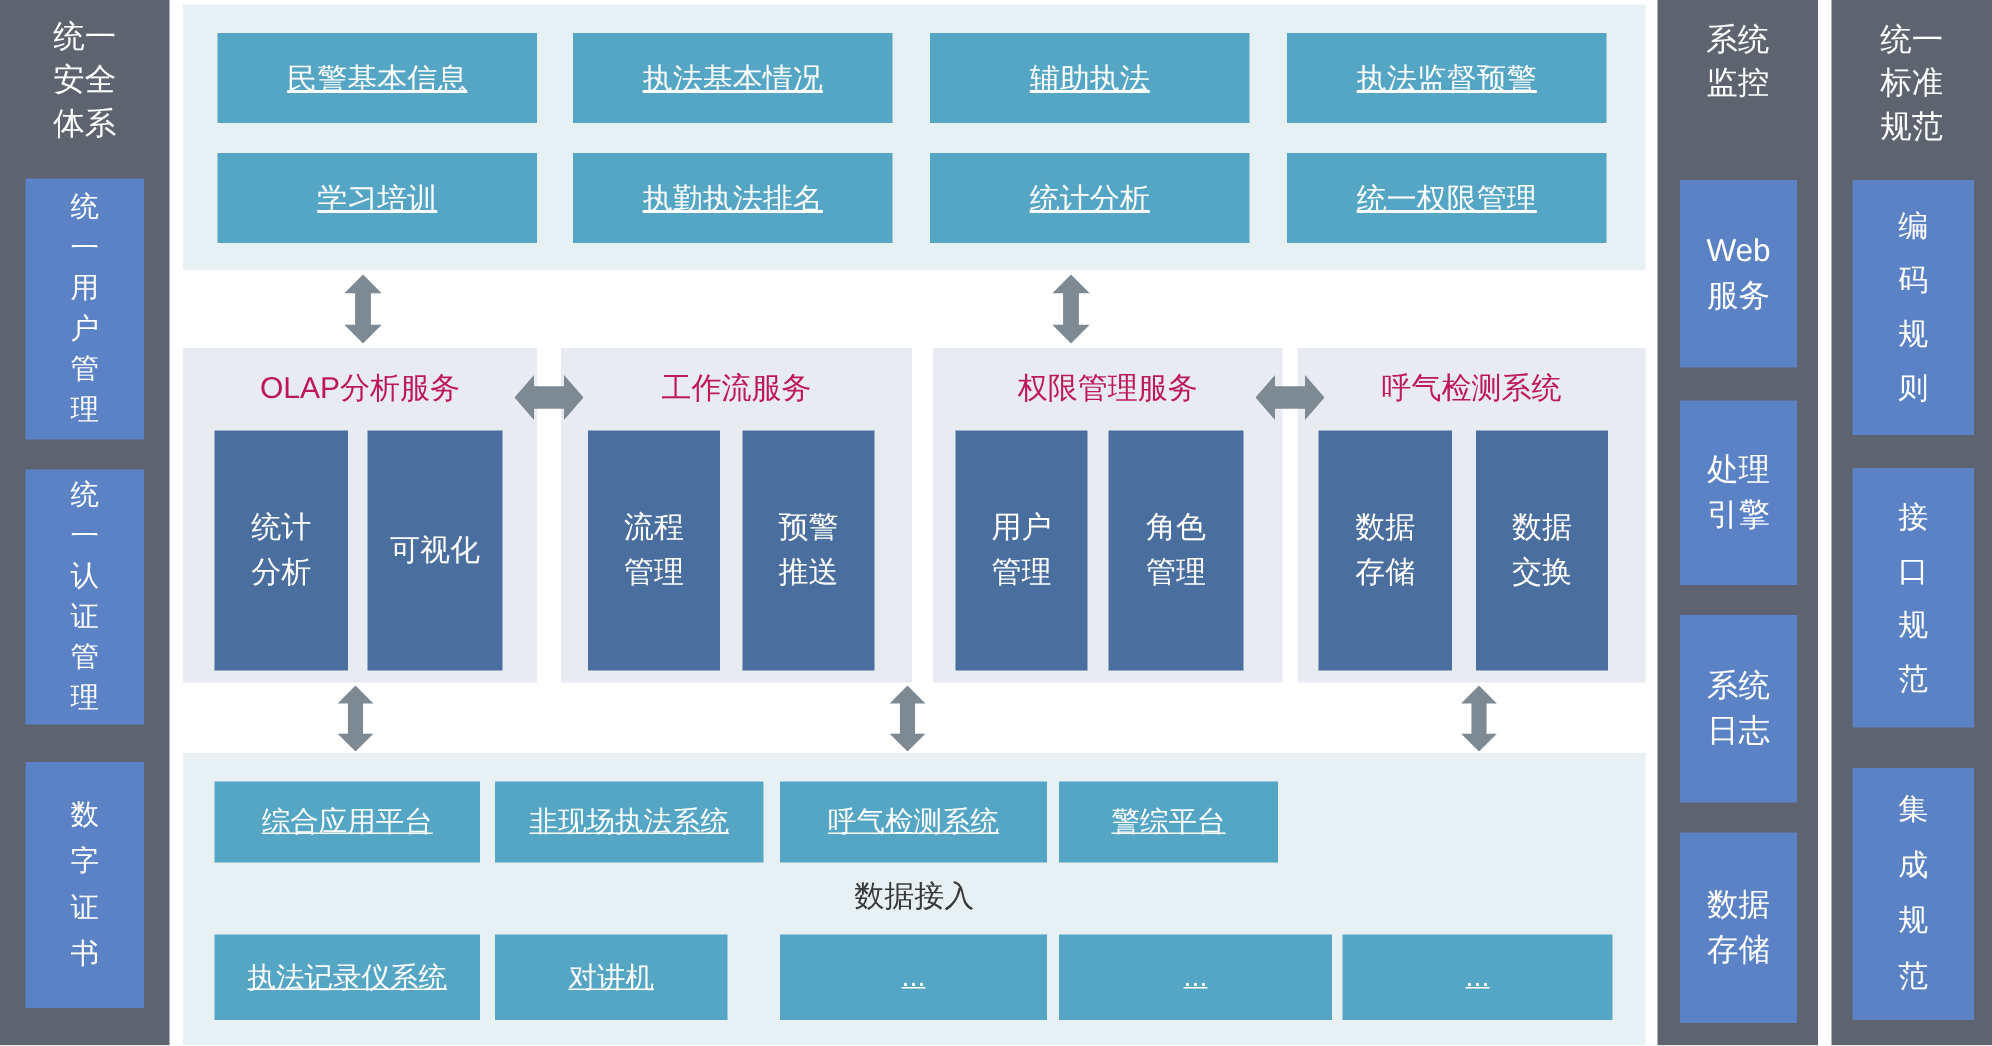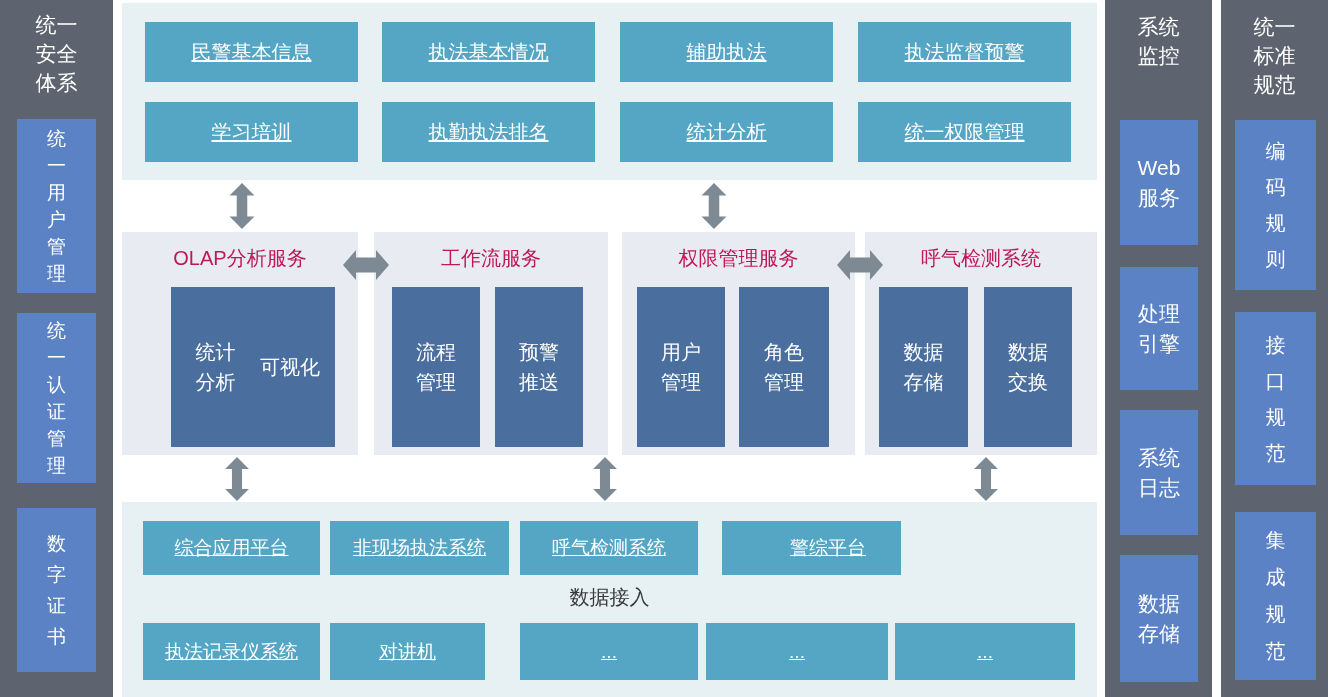--- a/index.html
+++ b/index.html
@@ -72,21 +72,21 @@
 
   <svg class="abs" style="left:229px;top:183px;" width="26" height="46" viewBox="0 0 26 48">
     <path class="arrow" d="M13 0 L26 13 L18.5 13 L18.5 35 L26 35 L13 48 L0 35 L7.5 35 L7.5 13 L0 13 Z"></path>
   </svg>
   <svg class="abs" style="left:701px;top:183px;" width="26" height="46" viewBox="0 0 26 48">
     <path class="arrow" d="M13 0 L26 13 L18.5 13 L18.5 35 L26 35 L13 48 L0 35 L7.5 35 L7.5 13 L0 13 Z"></path>
   </svg>
 
   <div class="abs panel-lav" style="left:122px;top:232px;width:236px;height:223px;">
     <div class="abs flexc svc-title">OLAP分析服务</div>
-    <div class="abs flexc navy-box pre" style="left:21px;top:55px;width:89px;height:160px;margin-left:28px;">统计
+    <div class="abs flexc navy-box pre" style="left:21px;top:55px;width:89px;height:160px;">统计
 分析</div>
     <div class="abs flexc navy-box pre" style="left:123px;top:55px;width:90px;height:160px;">可视化</div>
   </div>
 
   <div class="abs panel-lav" style="left:374px;top:232px;width:234px;height:223px;">
     <div class="abs flexc svc-title">工作流服务</div>
     <div class="abs flexc navy-box pre" style="left:18px;top:55px;width:88px;height:160px;">流程
 管理</div>
     <div class="abs flexc navy-box pre" style="left:121px;top:55px;width:88px;height:160px;">预警
 推送</div>
@@ -122,21 +122,21 @@
     <path class="arrow" d="M13 0 L26 13 L18.5 13 L18.5 35 L26 35 L13 48 L0 35 L7.5 35 L7.5 13 L0 13 Z"></path>
   </svg>
   <svg class="abs" style="left:973px;top:457px;" width="26" height="44" viewBox="0 0 26 48">
     <path class="arrow" d="M13 0 L26 13 L18.5 13 L18.5 35 L26 35 L13 48 L0 35 L7.5 35 L7.5 13 L0 13 Z"></path>
   </svg>
 
   <div class="abs panel-cyan" style="left:122px;top:502px;width:975px;height:195px;">
     <div class="abs flexc teal-btn small" style="left:21px;top:19px;width:177px;height:54px;text-align:center;">综合应用平台</div>
     <div class="abs flexc teal-btn small" style="left:398px;top:19px;width:178px;height:54px;">呼气检测系统</div>
     <div class="abs flexc teal-btn small" style="left:208px;top:19px;width:179px;height:54px;">非现场执法系统</div>
-    <div class="abs flexc teal-btn small" style="left:600px;top:19px;width:146px;height:54px;padding-left:33px;">警综平台</div>
+    <div class="abs flexc teal-btn small" style="left:584px;top:19px;width:146px;height:54px;">警综平台</div>
 
     <div class="abs flexc data-label" style="left:0;top:80px;width:100%;height:30px;">数据接入</div>
 
     <div class="abs flexc teal-btn small" style="left:21px;top:121px;width:177px;height:57px;">执法记录仪系统</div>
     <div class="abs flexc teal-btn small" style="left:208px;top:121px;width:155px;height:57px;">对讲机</div>
     <div class="abs flexc teal-btn small" style="left:398px;top:121px;width:178px;height:57px;">...</div>
     <div class="abs flexc teal-btn small" style="left:584px;top:121px;width:182px;height:57px;">...</div>
     <div class="abs flexc teal-btn small" style="left:773px;top:121px;width:180px;height:57px;">...</div>
   </div>
 

